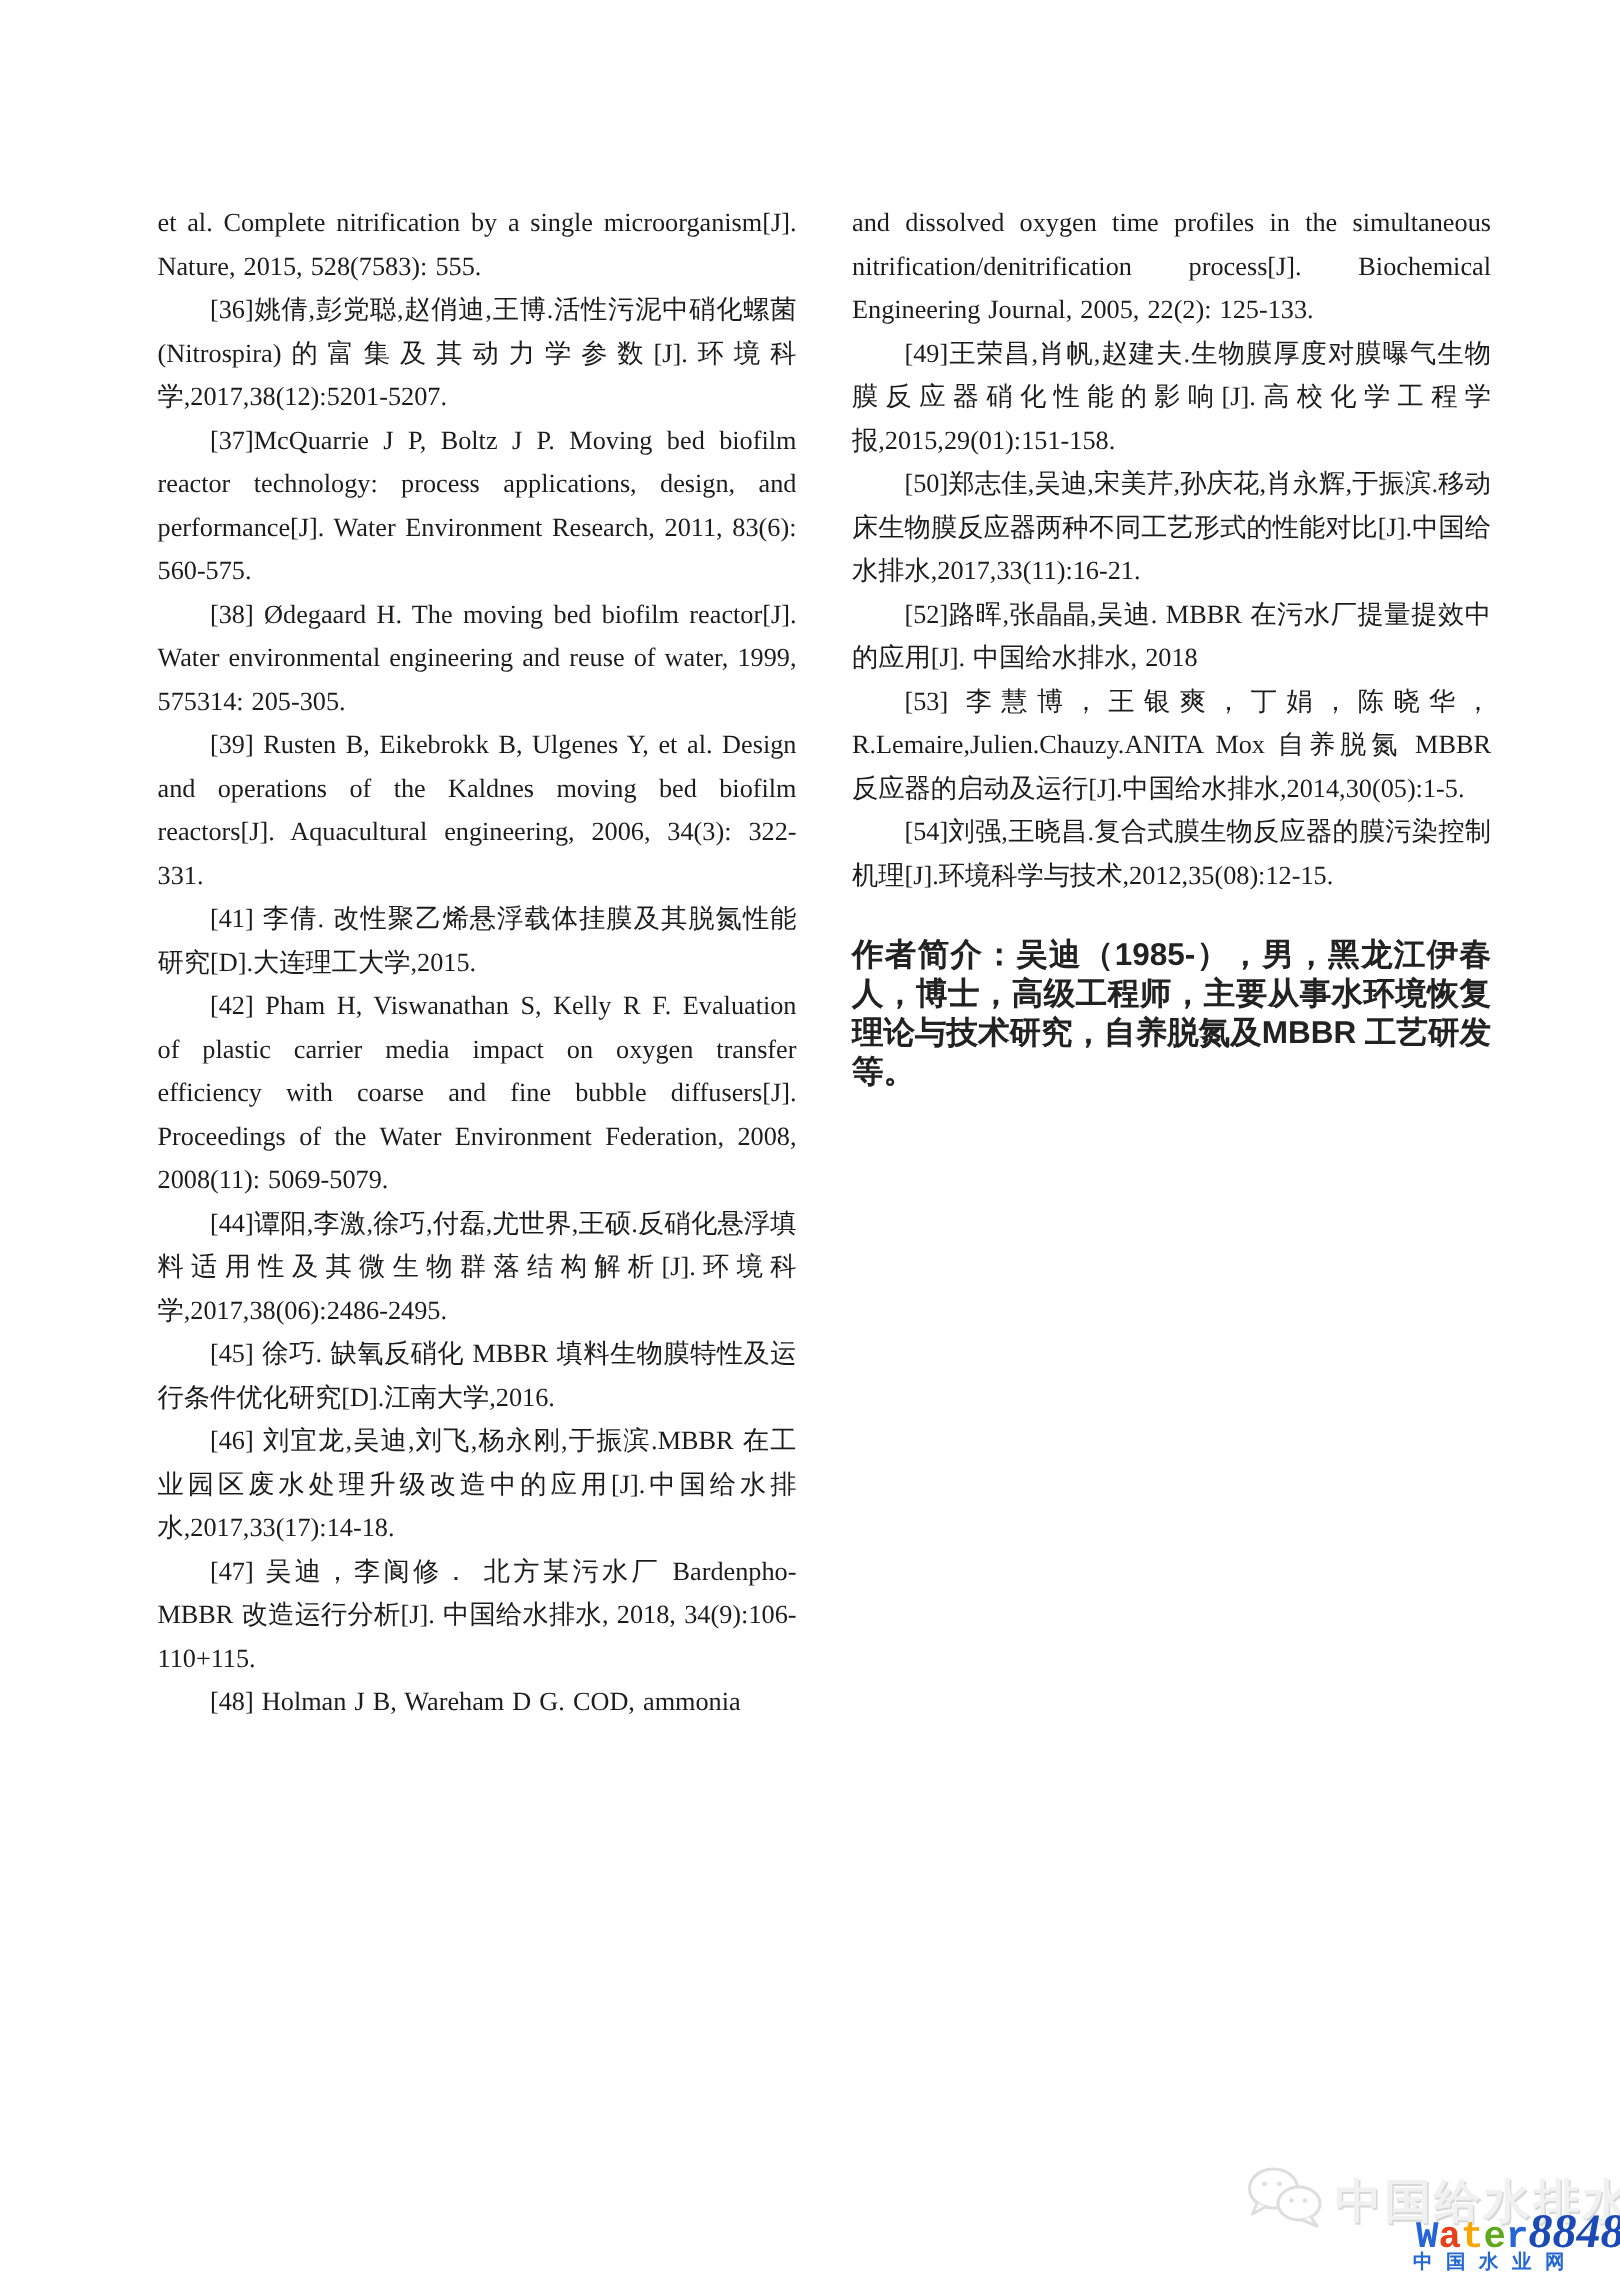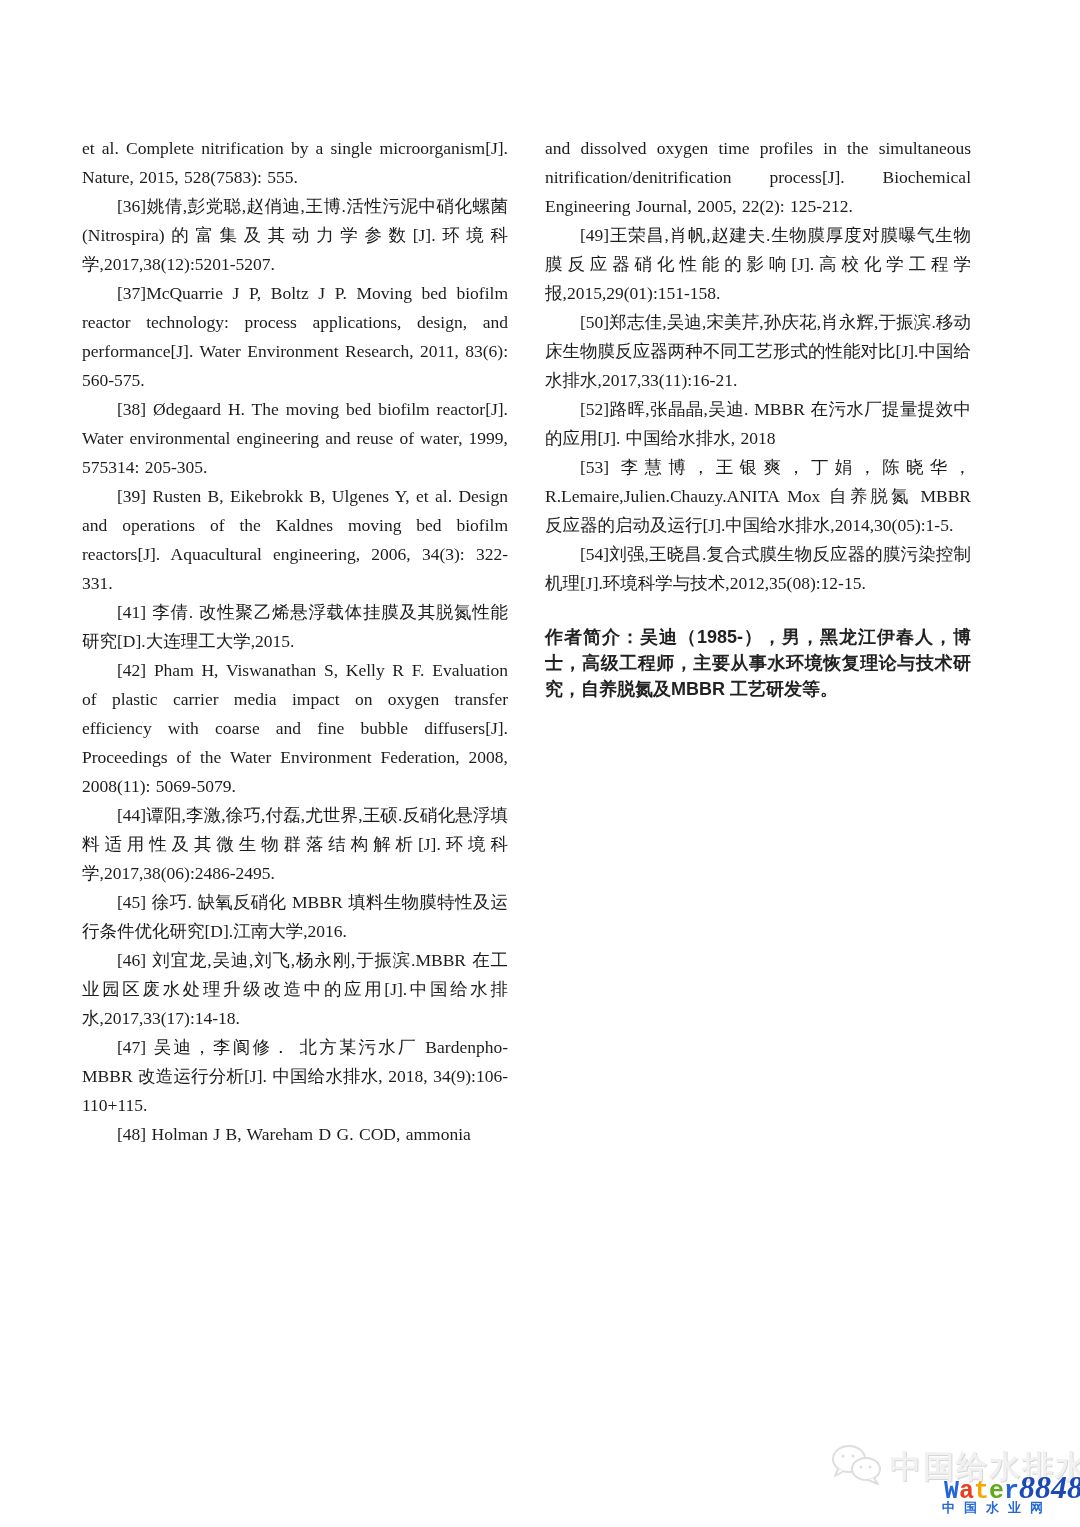--- a/index.html
+++ b/index.html
@@ -11,21 +11,21 @@
     position: relative;
     width: 1080px;
     height: 1527px;
     background: #ffffff;
     overflow: hidden;
     font-family: "Liberation Serif", "DejaVu Serif", serif;
     color: #1c1c1c;
   }
   .content {
     position: absolute;
-    left: 82px;
+    left: 105px;
     top: 134px;
     width: 890px;
     display: flex;
     gap: 37px;
   }
   .col {
     width: 426px;
     flex: 0 0 426px;
   }
   .col p.ref {
@@ -36,21 +36,21 @@
     text-indent: 2em;
     word-spacing: 1px;
   }
   .col p.ref.cont {
     text-indent: 0;
   }
   .bio {
     margin-top: 26px;
     font-family: "Liberation Sans", "DejaVu Sans", sans-serif;
     font-weight: bold;
-    font-size: 18px;
+    font-size: 21px;
     line-height: 26px;
     text-align: justify;
     color: #222222;
   }
   
   .watermark {
     position: absolute;
     right: 0;
     bottom: 0;
     width: 252px;
@@ -130,21 +130,21 @@
         <p class="ref">[41] 李倩. 改性聚乙烯悬浮载体挂膜及其脱氮性能研究[D].大连理工大学,2015.</p>
         <p class="ref">[42] Pham H, Viswanathan S, Kelly R F. Evaluation of plastic carrier media impact on oxygen transfer efficiency with coarse and fine bubble diffusers[J]. Proceedings of the Water Environment Federation, 2008, 2008(11): 5069-5079.</p>
         <p class="ref">[44]谭阳,李激,徐巧,付磊,尤世界,王硕.反硝化悬浮填料适用性及其微生物群落结构解析[J].环境科学,2017,38(06):2486-2495.</p>
         <p class="ref">[45] 徐巧. 缺氧反硝化 MBBR 填料生物膜特性及运行条件优化研究[D].江南大学,2016.</p>
         <p class="ref">[46] 刘宜龙,吴迪,刘飞,杨永刚,于振滨.MBBR 在工业园区废水处理升级改造中的应用[J].中国给水排水,2017,33(17):14-18.</p>
         <p class="ref">[47] 吴迪，李阆修． 北方某污水厂 Bardenpho-MBBR 改造运行分析[J]. 中国给水排水, 2018, 34(9):106-110+115.</p>
         <p class="ref">[48] Holman J B, Wareham D G. COD, ammonia</p>
       </div>
     <div class="col">
       <div id="refs-right">
-          <p class="ref cont">and dissolved oxygen time profiles in the simultaneous nitrification/denitrification process[J]. Biochemical Engineering Journal, 2005, 22(2): 125-212.</p>
+          <p class="ref cont">and dissolved oxygen time profiles in the simultaneous nitrification/denitrification process[J]. Biochemical Engineering Journal, 2005, 22(2): 125-133.</p>
           <p class="ref">[49]王荣昌,肖帆,赵建夫.生物膜厚度对膜曝气生物膜反应器硝化性能的影响[J].高校化学工程学报,2015,29(01):151-158.</p>
           <p class="ref">[50]郑志佳,吴迪,宋美芹,孙庆花,肖永辉,于振滨.移动床生物膜反应器两种不同工艺形式的性能对比[J].中国给水排水,2017,33(11):16-21.</p>
           <p class="ref">[52]路晖,张晶晶,吴迪. MBBR 在污水厂提量提效中的应用[J]. 中国给水排水, 2018</p>
           <p class="ref">[53] 李慧博，王银爽，丁娟，陈晓华，R.Lemaire,Julien.Chauzy.ANITA Mox 自养脱氮 MBBR 反应器的启动及运行[J].中国给水排水,2014,30(05):1-5.</p>
           <p class="ref">[54]刘强,王晓昌.复合式膜生物反应器的膜污染控制机理[J].环境科学与技术,2012,35(08):12-15.</p>
         </div>
       <p class="bio"><span>作者简介：</span><span>吴迪（1985-），男，黑龙江伊春人，博士，高级工程师，主要从事水环境恢复理论与技术研究，自养脱氮及MBBR 工艺研发等。</span></p>
     </div>
   </div>
 

